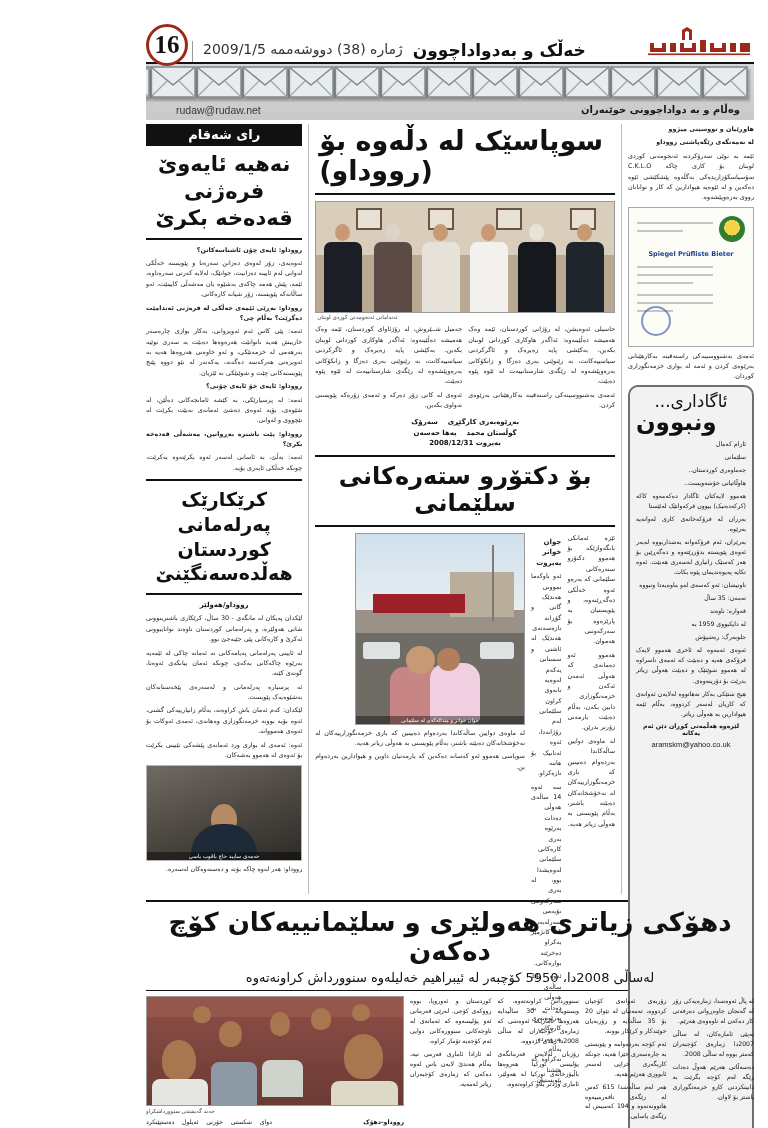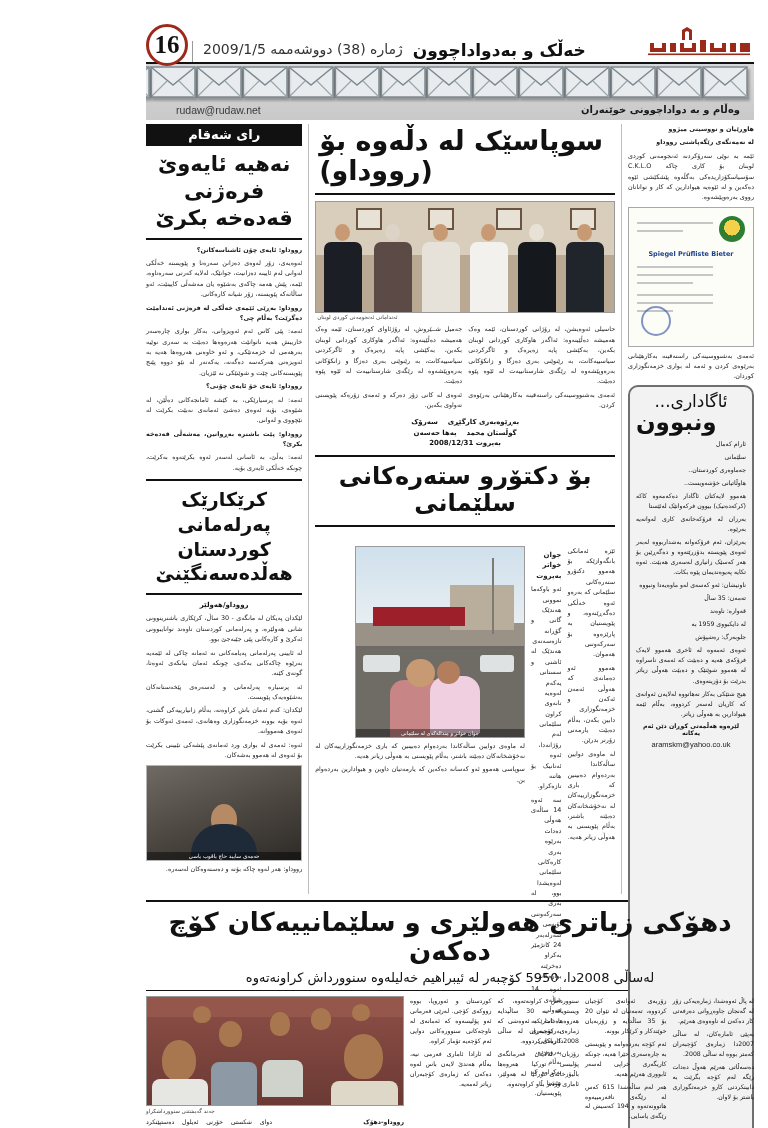--- a/index.html
+++ b/index.html
@@ -206,21 +206,21 @@
     margin-bottom: 6px;
   }
   .mid-headline-2 {
     font-size: 24px;
     font-weight: bold;
     text-align: center;
     line-height: 1.14;
     padding: 6px 4px 7px 4px;
     border-top: 2px solid #111;
     border-bottom: 2px solid #111;
-    margin: 6px 0 19px 0;
+    margin: 6px 0 6px 0;
   }
 
   .mid-top {
     display: flex; flex-direction: row; gap: 6px;
   }
   .photo-group {
     width: 300px; height: 112px;
     border: 1px solid #9a9a9a;
     position: relative; overflow: hidden;
     background: linear-gradient(#cdbfae, #b6a591 45%, #8e7f6d);

